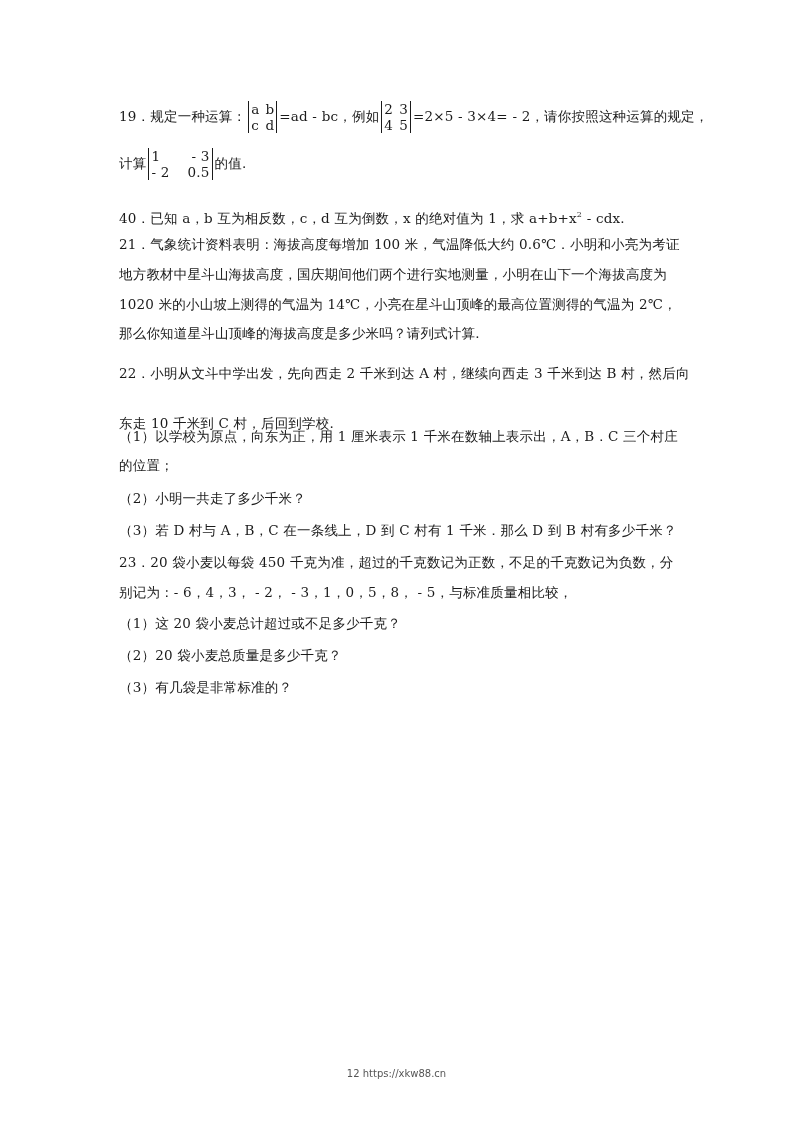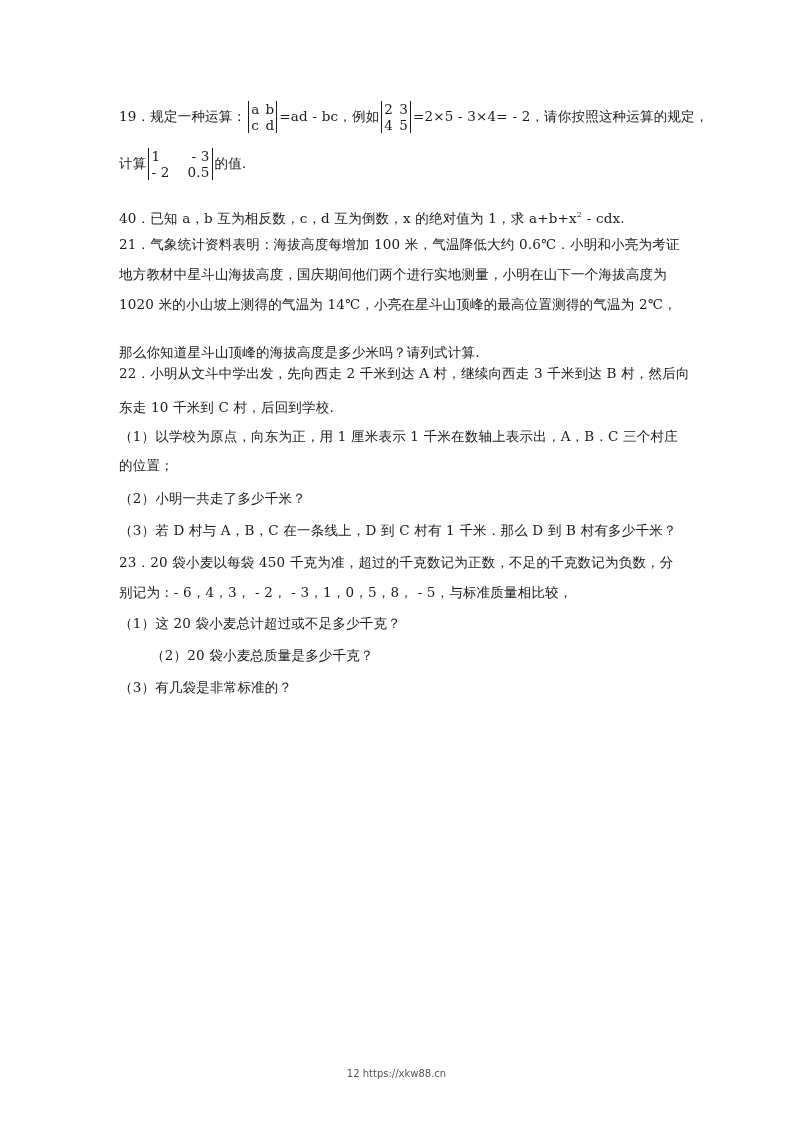--- a/index.html
+++ b/index.html
@@ -66,29 +66,29 @@
     </span><span>的值.</span>
   </div>
 
   <div class="line" style="top:206px;">
     <span>40．已知 a，b 互为相反数，c，d 互为倒数，x 的绝对值为 1，求 a+b+x</span><sup>2</sup><span> - cdx.</span>
   </div>
 
   <div class="line" style="top:235px;">21．气象统计资料表明：海拔高度每增加 100  米，气温降低大约 0.6℃．小明和小亮为考证</div>
   <div class="line" style="top:265px;">地方教材中星斗山海拔高度，国庆期间他们两个进行实地测量，小明在山下一个海拔高度为</div>
   <div class="line" style="top:295px;">1020 米的小山坡上测得的气温为 14℃，小亮在星斗山顶峰的最高位置测得的气温为 2℃，</div>
-  <div class="line" style="top:343px;">那么你知道星斗山顶峰的海拔高度是多少米吗？请列式计算.</div>
+  <div class="line" style="top:324px;">那么你知道星斗山顶峰的海拔高度是多少米吗？请列式计算.</div>
 
   <div class="line" style="top:364px;">22．小明从文斗中学出发，先向西走 2 千米到达 A 村，继续向西走 3 千米到达 B 村，然后向</div>
-  <div class="line" style="top:398px;">东走 10 千米到 C 村，后回到学校.</div>
+  <div class="line" style="top:414px;">东走 10 千米到 C 村，后回到学校.</div>
   <div class="line" style="top:427px;">（1）以学校为原点，向东为正，用 1 厘米表示 1 千米在数轴上表示出，A，B．C 三个村庄</div>
   <div class="line" style="top:456px;">的位置；</div>
   <div class="line" style="top:489px;">（2）小明一共走了多少千米？</div>
   <div class="line" style="top:521px;text-align:right;">（3）若 D 村与 A，B，C 在一条线上，D 到 C 村有 1 千米．那么 D 到 B 村有多少千米？</div>
 
   <div class="line" style="top:553px;">23．20 袋小麦以每袋 450 千克为准，超过的千克数记为正数，不足的千克数记为负数，分</div>
   <div class="line" style="top:583px;">别记为：- 6，4，3， - 2， - 3，1，0，5，8， - 5，与标准质量相比较，</div>
   <div class="line" style="top:614px;">（1）这 20 袋小麦总计超过或不足多少千克？</div>
-  <div class="line" style="top:646px;margin-left:32px;">（2）20 袋小麦总质量是多少千克？</div>
+  <div class="line" style="top:646px;">（2）20 袋小麦总质量是多少千克？</div>
   <div class="line" style="top:678px;">（3）有几袋是非常标准的？</div>
 
   <div class="footer">12 https://xkw88.cn</div>
 </div>
 
 </body></html>

